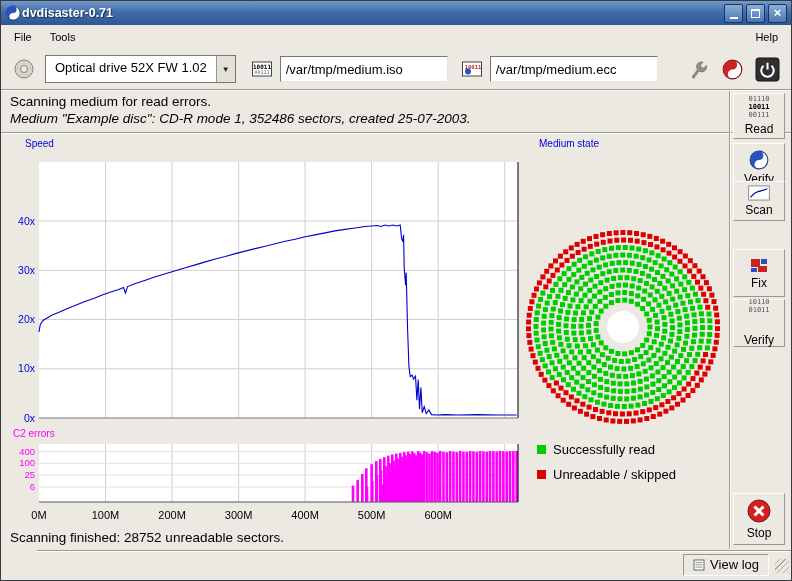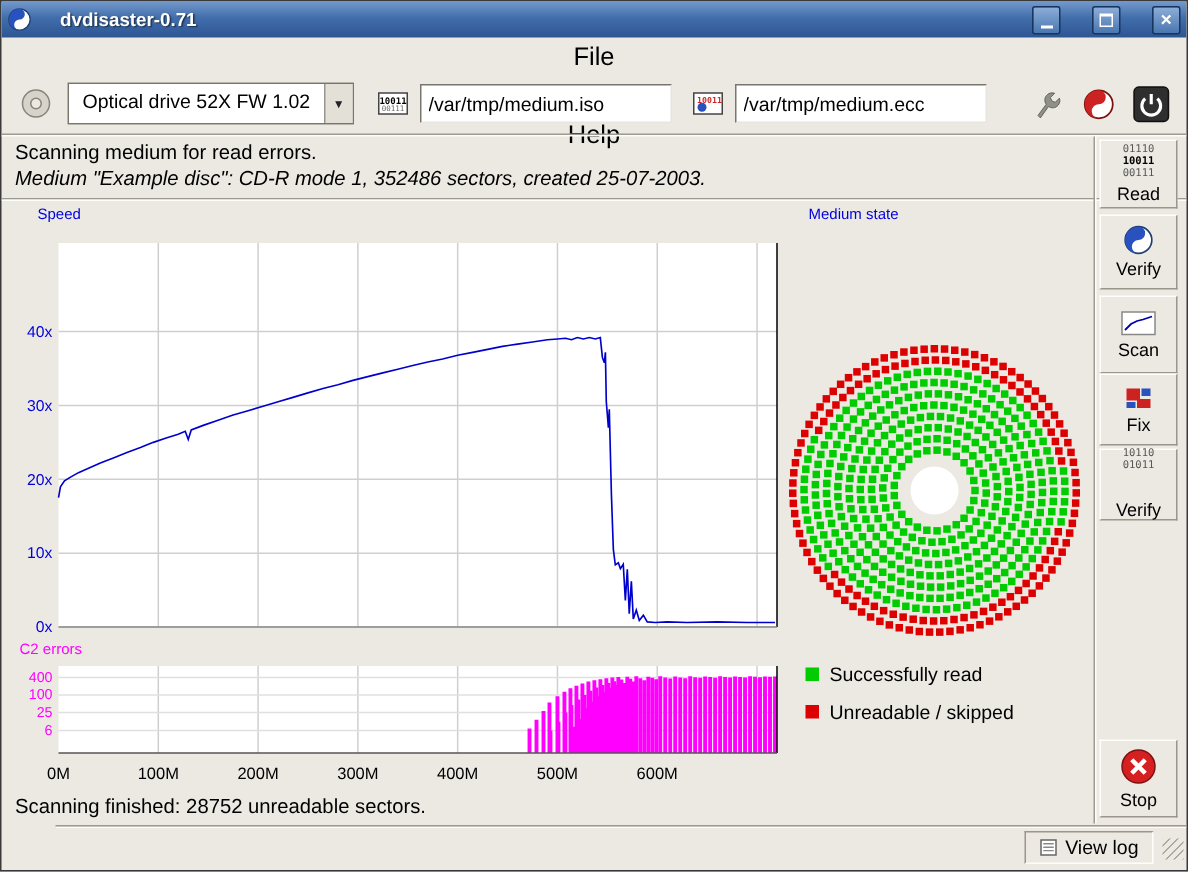--- a/index.html
+++ b/index.html
@@ -1,30 +1,30 @@
 <!DOCTYPE html>
 <html><head>
 <meta charset="utf-8">
 <style>
   html,body{margin:0;padding:0;background:#666;font-family:"Liberation Sans",sans-serif;}
   .window{position:relative;width:792px;height:581px;box-sizing:border-box;border:1px solid #3a3a3a;background:#ece9e3;overflow:hidden;}
 
   
   .titlebar{position:absolute;top:0;left:0;right:0;height:24px;
     background:linear-gradient(to bottom,#7499cb,#416eab 45%,#2e5593);
-    display:flex;align-items:center;padding:0 4px;gap:19px;box-sizing:border-box;}
+    display:flex;align-items:center;padding:0 4px;gap:1px;box-sizing:border-box;}
   .title{color:#fff;font-weight:bold;font-size:12.5px;flex:1;text-shadow:1px 1px 1px rgba(0,0,0,.55);}
   .tbtn{width:17px;height:17px;border:1px solid #17355e;border-radius:2px;
     background:linear-gradient(to bottom,#8cadd8,#4a77b0);display:flex;align-items:center;justify-content:center;margin-left:2px;cursor:default;}
   .g-min{width:8px;height:2px;background:#fff;margin-top:9px;}
   .g-max{width:7px;height:6px;border:1px solid #fff;border-top-width:2px;}
   .g-close{color:#fff;font-size:13px;font-weight:bold;line-height:1;margin-top:-1px;}
 
   
-  .menubar{position:absolute;top:24px;left:0;right:0;height:24px;display:flex;align-items:center;padding:0 4px;font-size:17px;box-sizing:border-box;flex-direction:column;}
+  .menubar{position:absolute;top:24px;left:0;right:0;height:24px;display:flex;align-items:center;padding:0 4px;font-size:11px;box-sizing:border-box;}
   .menu-item{padding:3px 9px;}
   .menu-spacer{flex:1;}
 
   
   .toolbar{position:absolute;top:48px;left:0;right:0;height:40px;display:flex;align-items:center;padding:0 10px;box-sizing:border-box;}
   .tool-btn{background:transparent;border:0;padding:1px;display:flex;align-items:center;justify-content:center;}
   .combo{height:26px;display:flex;border:1px solid #7a766d;background:#fff;align-items:stretch;margin-left:8px;}
   .combo-text{padding:4px 9px 0 9px;font-size:13px;white-space:nowrap;}
   .combo-arrow{width:18px;background:#e3e0d8;border-left:1px solid #9a968b;display:flex;align-items:center;justify-content:center;font-size:8px;color:#222;}
   .entry{height:24px;border:1px solid;border-color:#7a766d #e8e5de #e8e5de #7a766d;background:#fff;font-size:13px;padding:0 5px;width:156px;font-family:"Liberation Sans",sans-serif;box-sizing:content-box;}
@@ -861,21 +861,21 @@
   <button class="side-btn" style="top:142px;height:50px;">
     <svg width="20" height="20" viewBox="0 0 18 18">
       <circle cx="9" cy="9" r="8" fill="#ffffff" stroke="#1d3f70"></circle>
       <path d="M9 1 A8 8 0 0 0 9 17 A4 4 0 0 1 9 9 A4 4 0 0 0 9 1 Z" fill="#2a52be"></path>
       <circle cx="9" cy="5" r="1.3" fill="#2a52be"></circle>
       <circle cx="9" cy="13" r="1.3" fill="#ffffff"></circle>
     </svg>
     <span>Verify</span>
   </button>
 
-  <button class="side-btn" style="top:196px;height:52px;">
+  <button class="side-btn" style="top:180px;height:40px;">
     <svg width="24" height="17" viewBox="0 0 24 17">
       <rect x="1" y="1" width="22" height="15" fill="#ffffff" stroke="#888"></rect>
       <polyline points="3,13 7,9 11,7 15,6 18,5 21,4" fill="none" stroke="#0000aa" stroke-width="1.2"></polyline>
     </svg>
     <span>Scan</span>
   </button>
 
   <button class="side-btn" style="top:248px;height:48px;">
     <svg width="20" height="17" viewBox="0 0 20 17">
       <rect x="2" y="2" width="9" height="8" fill="#cc2222"></rect>

